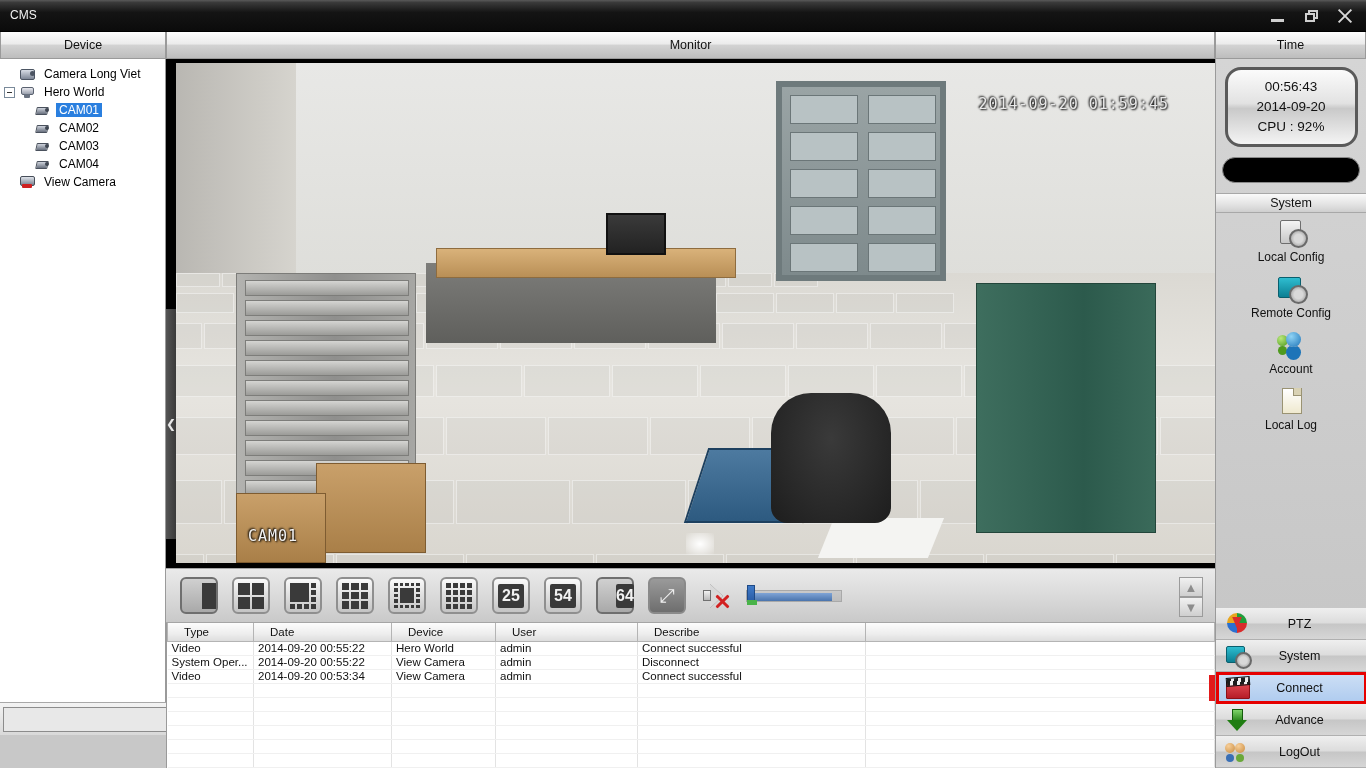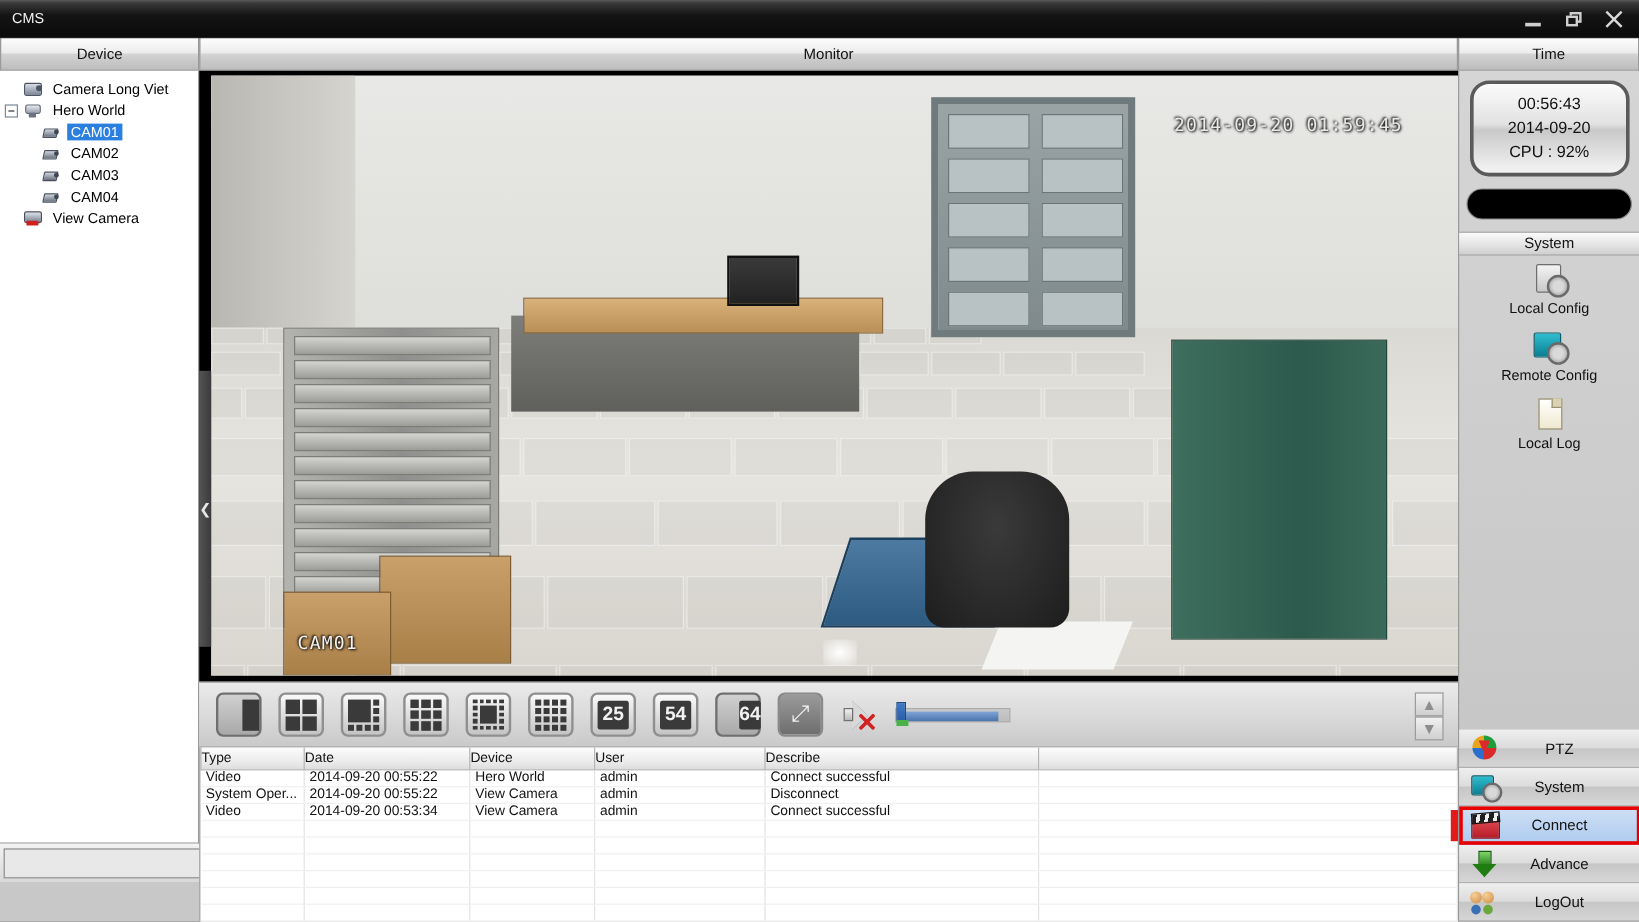--- a/index.html
+++ b/index.html
@@ -278,21 +278,21 @@
   }
 
   
   .logpanel {
     position:absolute; left:166px; top:623px; width:1049px; height:145px;
     background:#fff; border-left:1px solid #9a9a9a;
   }
   table.log { width:100%; border-collapse:collapse; table-layout:fixed; }
   table.log th {
     height:18px; font-size:11.5px; font-weight:normal; text-align:left;
-    padding:0 0; color:#111;
+    padding:0 16px; color:#111;
     background:linear-gradient(to bottom,#fcfcfc,#ededed 60%,#dddddd);
     border:1px solid #b4b4b4; border-top:none;
   }
   table.log td {
     height:14px; font-size:11.5px; padding:0 4px; color:#111;
     border-right:1px solid #e3e3e3; border-bottom:1px solid #f0f0f0;
     white-space:nowrap; overflow:hidden; text-overflow:ellipsis;
   }
   .redmark { position:absolute; right:0; top:52px; width:6px; height:26px; background:#e21a1a; }
 
@@ -826,20 +826,24 @@
   <div id="system-items">
       <div class="sysitem">
         <span class="sysicon ic-localcfg"></span>
         <span class="lbl">Local Config</span>
       </div>
       <div class="sysitem">
         <span class="sysicon ic-remotecfg"></span>
         <span class="lbl">Remote Config</span>
       </div>
       <div class="sysitem">
+        <span class="sysicon ic-account"></span>
+        <span class="lbl">Account</span>
+      </div>
+      <div class="sysitem">
         <span class="sysicon ic-locallog"></span>
         <span class="lbl">Local Log</span>
       </div>
     </div>
   <div class="menu-area" id="bottom-menu">
       <div class="menuitem">
         <span class="mi-ico mi-ptz"></span>
         <span class="mi-lbl">PTZ</span>
       </div>
       <div class="menuitem">

